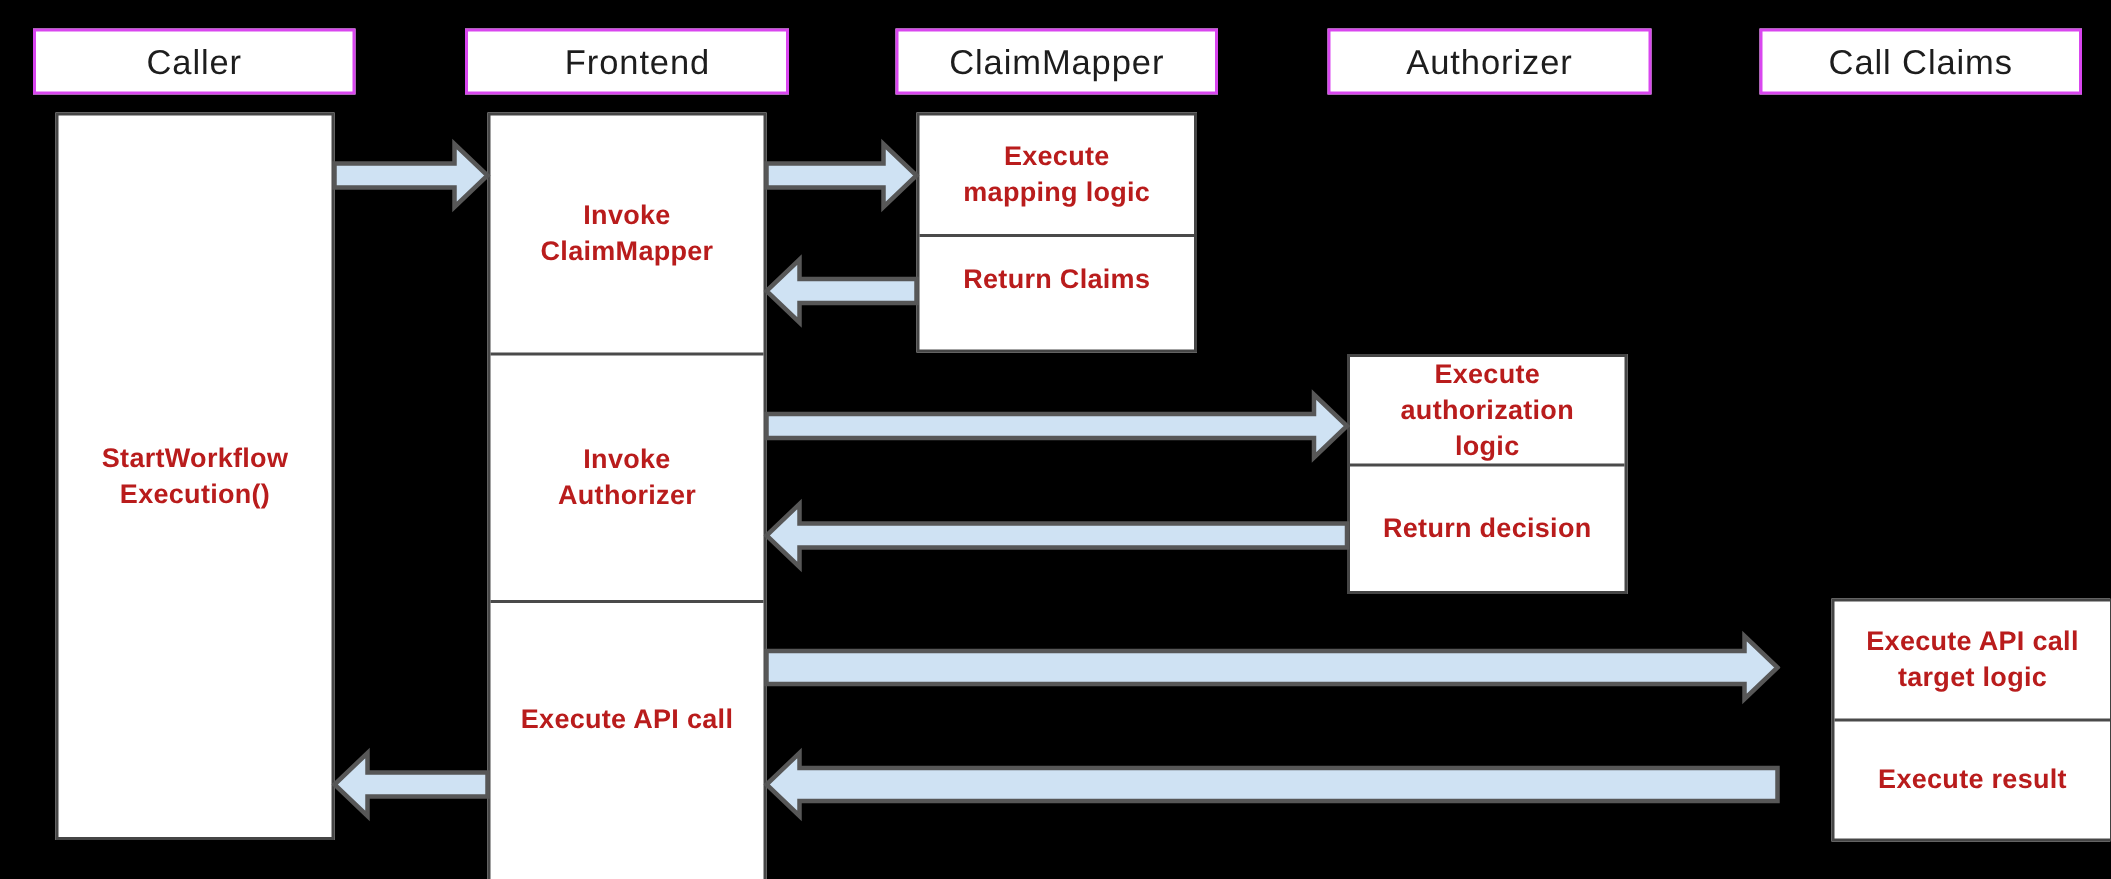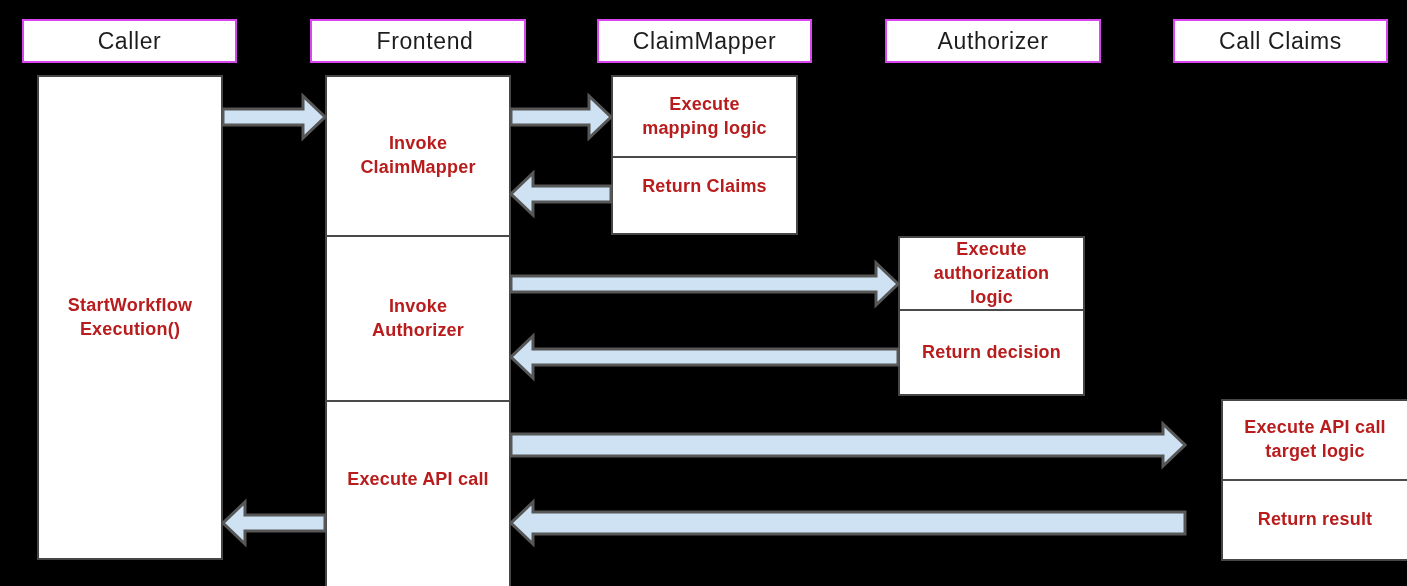--- a/index.html
+++ b/index.html
@@ -112,21 +112,21 @@
   <div class="activation" id="act-authorizer">
     <div class="cell" style="height:79px">Execute
 authorization
 logic</div>
     <div class="cell divided" style="height:99px">Return decision</div>
   </div>
 
   <div class="activation" id="act-calltarget">
     <div class="cell" style="height:78px">Execute API call
 target logic</div>
-    <div class="cell divided" style="height:80px">Return result</div>
+    <div class="cell divided" style="height:80px">Execute result</div>
   </div>
 
   <div class="arrow" style="left:221px; top:92px;">
       <svg width="106" height="50" viewBox="0 0 106 50">
         <polygon points="2,17 82,17 82,4 104,25 82,46 82,33 2,33" fill="#cfe2f3" stroke="#575757" stroke-width="3" stroke-linejoin="miter"></polygon>
       </svg>
     </div>
   <div class="arrow" style="left:509px; top:92px;">
       <svg width="104" height="50" viewBox="0 0 104 50">
         <polygon points="2,17 80,17 80,4 102,25 80,46 80,33 2,33" fill="#cfe2f3" stroke="#575757" stroke-width="3" stroke-linejoin="miter"></polygon>

